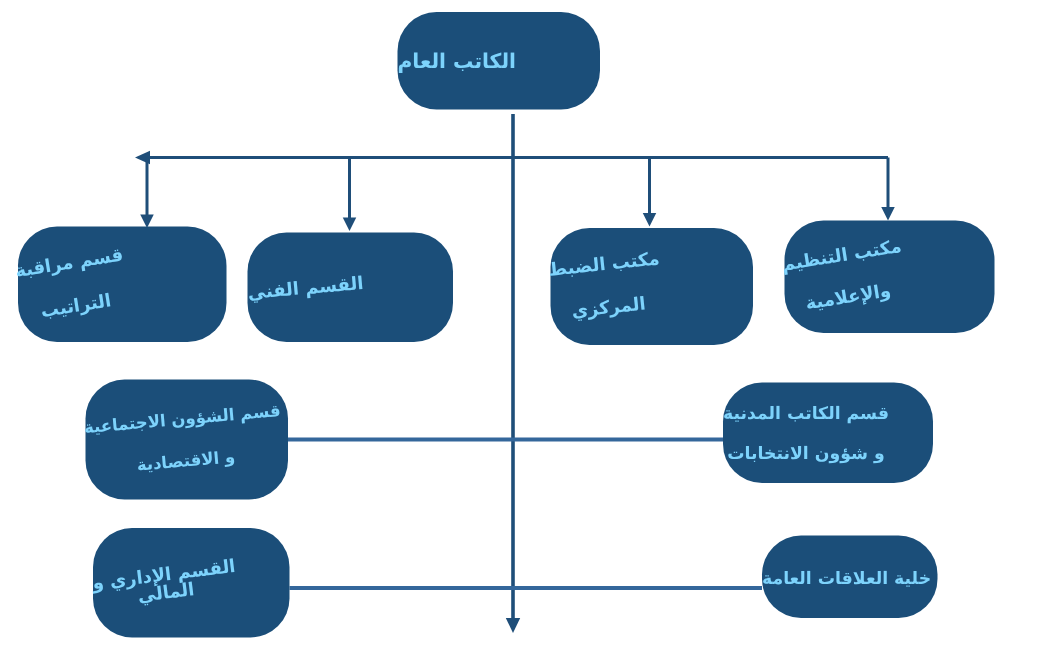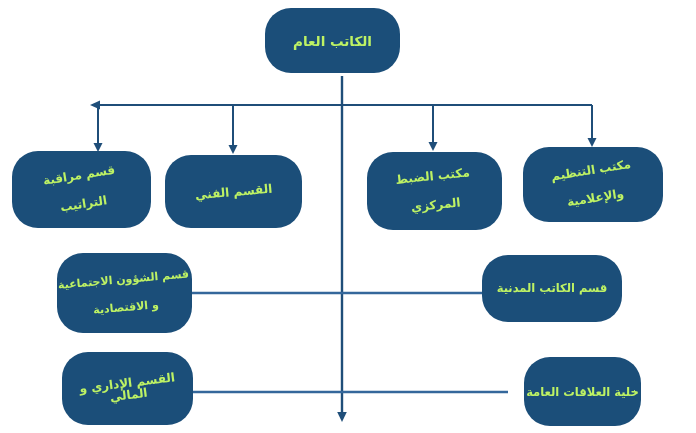--- a/index.html
+++ b/index.html
@@ -2,43 +2,43 @@
 <html lang="ar"><head>
 <meta charset="utf-8">
 <style>
   html,body{margin:0;padding:0;background:#ffffff;}
   .stage{
     position:relative;width:696px;height:433px;background:#ffffff;overflow:hidden;
     font-family:"DejaVu Sans", sans-serif;
   }
   .connectors{position:absolute;left:0;top:0;width:696px;height:433px;pointer-events:none;}
   .node{
-    position:absolute;background:#1b4e79;border-radius:26px;color:#bef264;
-    display:flex;align-items:center;justify-content:center;text-align:center;
+    position:absolute;background:#1b4e79;border-radius:26px;color:#7dd3fc;
+    display:flex;align-items:center;text-align:center;
     font-weight:bold;
   }
   .node .label{direction:rtl;}
   .node .label span{display:block;white-space:nowrap;}
   
   .n-root{left:265px;top:8px;width:135px;height:65px;font-size:13.5px;}
   .n-r2a{left:12px;top:151px;width:139px;height:77px;font-size:12px;}
   .n-r2a .label{transform:rotate(-9deg);line-height:2.4;}
   .n-r2b{left:165px;top:155px;width:137px;height:73px;font-size:12px;}
   .n-r2b .label{transform:rotate(-5deg);}
   .n-r2c{left:367px;top:152px;width:135px;height:78px;font-size:12px;}
   .n-r2c .label{transform:rotate(-6deg);line-height:2.4;}
   .n-r2d{left:523px;top:147px;width:140px;height:75px;font-size:12px;}
   .n-r2d .label{transform:rotate(-9deg);line-height:2.3;}
   .n-r3a{left:57px;top:253px;width:135px;height:80px;font-size:11px;}
   .n-r3a .label{transform:rotate(-5deg);line-height:2.5;}
   .n-r3b{left:482px;top:255px;width:140px;height:67px;font-size:11.5px;}
   .n-r3b .label{line-height:2.3;}
   .n-r4a{left:62px;top:352px;width:131px;height:73px;font-size:12px;}
   .n-r4a .label{transform:rotate(-7deg);line-height:1.0;}
-  .n-r4b{left:524px;top:357px;width:117px;height:69px;font-size:11.5px;}
+  .n-r4b{left:508px;top:357px;width:117px;height:55px;font-size:11.5px;}
 </style>
 </head>
 <body>
 
 <div class="stage">
 
   <svg class="connectors" width="696" height="433" viewBox="0 0 696 433" xmlns="http://www.w3.org/2000/svg">
 
     <path d="M342 76 V413" stroke="#1f4e79" stroke-width="2.4" fill="none"></path>
     <polygon points="342,422 337.2,412 346.8,412" fill="#1f4e79"></polygon>
@@ -96,20 +96,21 @@
   <div class="node n-r3a">
     <div class="label">
       <span>قسم الشؤون الاجتماعية</span>
       <span>و الاقتصادية</span>
     </div>
   </div>
 
   <div class="node n-r3b">
     <div class="label">
       <span>قسم الكاتب المدنية</span>
+      <span>و شؤون الانتخابات</span>
     </div>
   </div>
 
   <div class="node n-r4a">
     <div class="label">
       <span>القسم الإداري و</span>
       <span>المالي</span>
     </div>
   </div>
 

